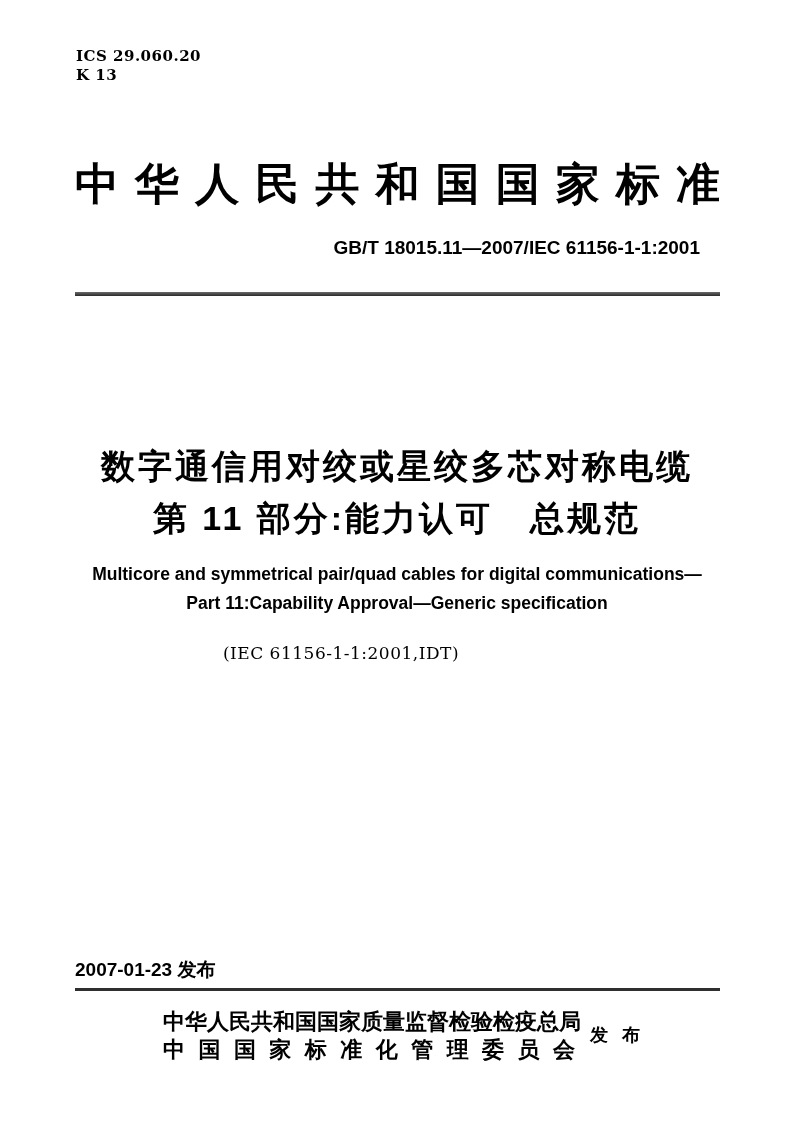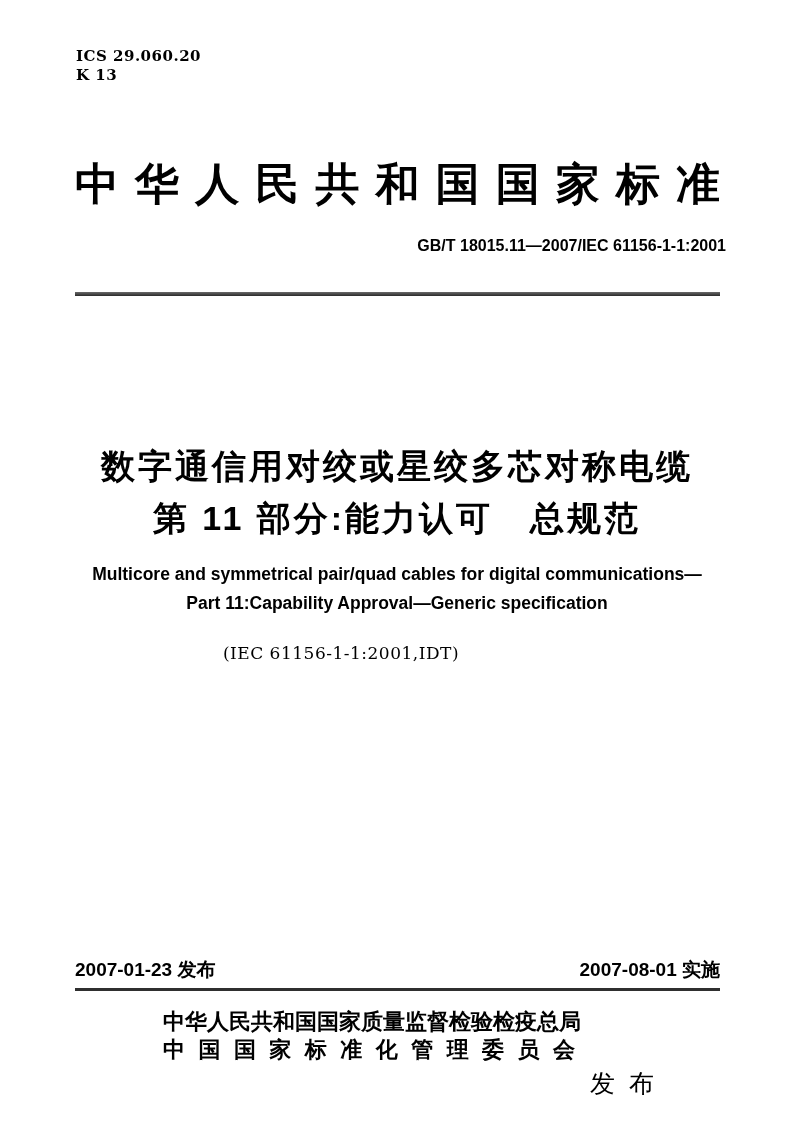--- a/index.html
+++ b/index.html
@@ -42,24 +42,24 @@
     font-size: 44px;
     line-height: 58px;
     text-align: justify;
     text-align-last: justify;
     white-space: nowrap;
   }
 
   
   .std-number {
     position: absolute;
-    right: 68px; top: 237px;
+    right: 94px; top: 237px;
     font-family: "Liberation Sans", "DejaVu Sans", sans-serif;
     font-weight: bold;
-    font-size: 16px;
+    font-size: 19px;
     letter-spacing: 0px;
     margin-left: 40px;
   }
 
   .rule {
     position: absolute;
     left: 75px;
     width: 645px;
     background: #3d3d3d;
   }
@@ -127,25 +127,24 @@
   }
   .issuer .justify-line {
     text-align: justify;
     text-align-last: justify;
   }
 
   .publish-label {
     position: absolute;
     left: 590px; top: 1023px;
     font-family: "Liberation Serif", "DejaVu Serif", serif;
-    font-weight: normal;
-    font-size: 25px;
+    font-weight: bold;
+    font-size: 18px;
     letter-spacing: 14px;
     white-space: nowrap;
-    margin-top: 44px;
   }
 </style>
 </head>
 <body>
 
 <div class="page">
 
   <div class="ics-block">
     <div>ICS 29.060.20</div>
     <div>K 13</div>
@@ -165,21 +164,20 @@
 
   <div class="title-en">
     <div>Multicore and symmetrical pair/quad cables for digital communications—</div>
     <div>Part 11:Capability Approval—Generic specification</div>
   </div>
 
   <div class="iec-ref">(IEC 61156-1-1:2001,IDT)</div>
 
   <div class="dates">
     <span>2007-01-23 发布</span>
-    <span>2007-08-01 实施</span>
   </div>
 
   <div class="rule rule-bottom"></div>
 
   <div class="issuer">
     <div>中华人民共和国国家质量监督检验检疫总局</div>
     <div class="justify-line">中国国家标准化管理委员会</div>
   </div>
 
   <div class="publish-label">发布</div>

